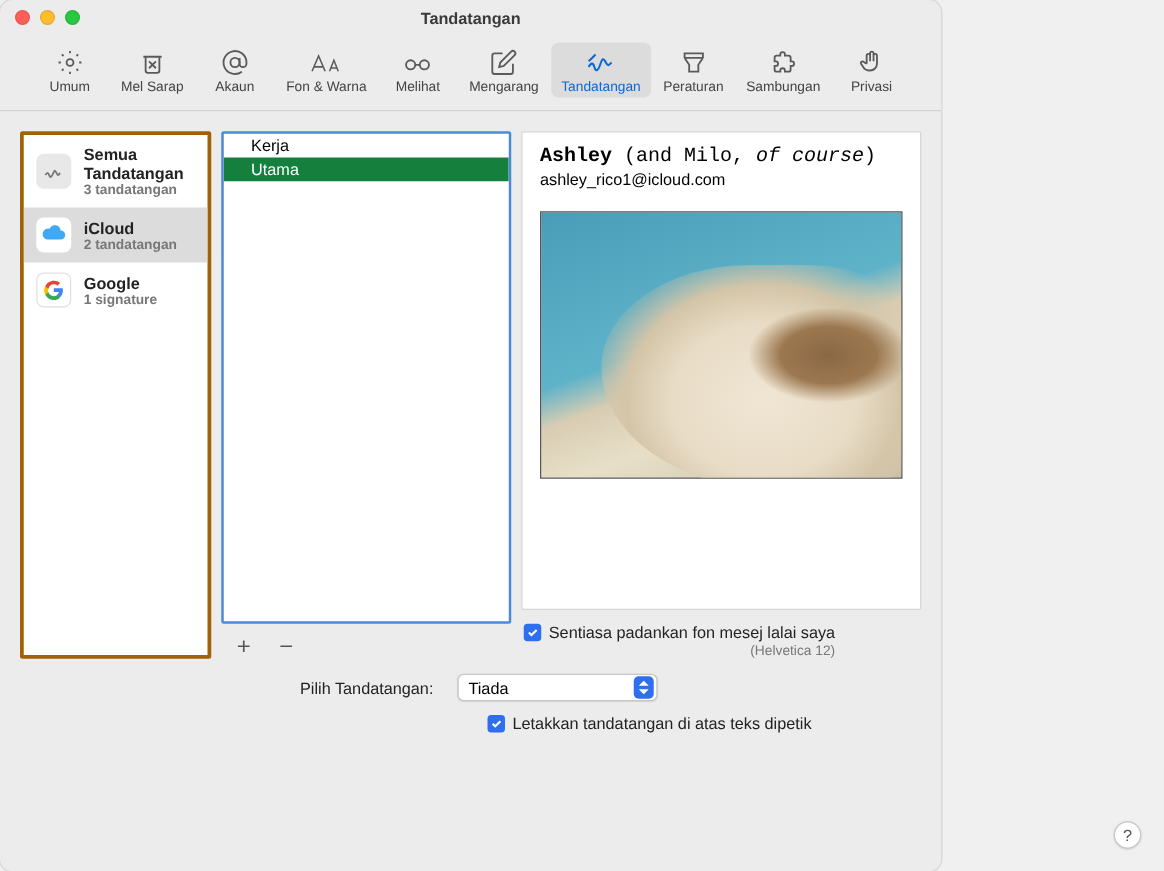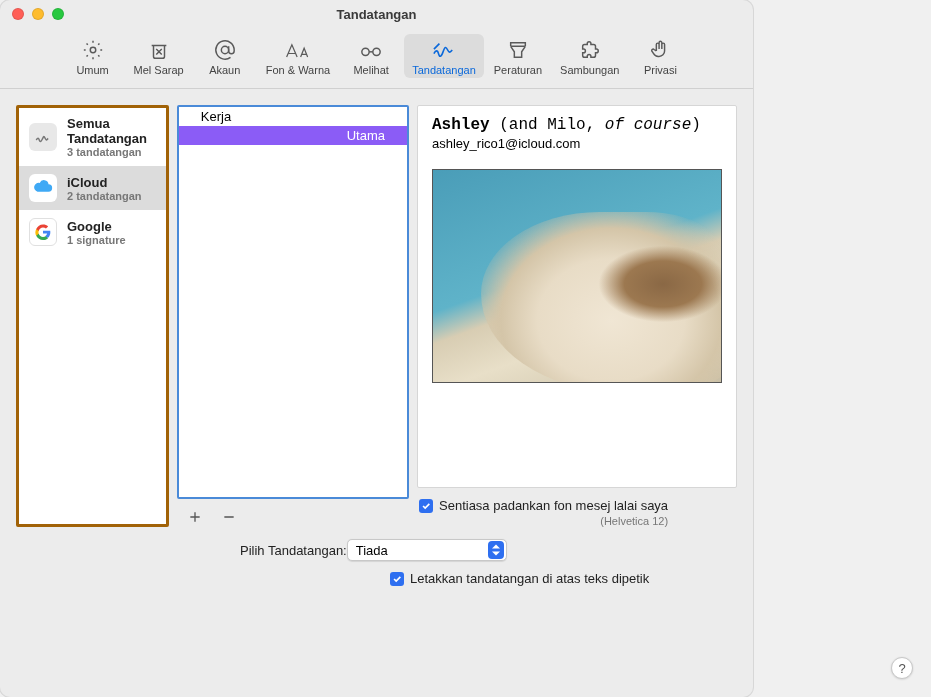--- a/index.html
+++ b/index.html
@@ -136,23 +136,22 @@
       border: 2px solid #4a8ad8;
       border-radius: 2px;
       overflow: hidden;
     }
     .sig-row {
       padding: 2px 22px;
       font-size: 13px;
       cursor: default;
     }
     .sig-row.selected {
-      background: #8b5cf6;
+      background: #15803d;
       color: #fff;
-      text-align: right;
     }
     .mid-buttons {
       display: flex;
       gap: 14px;
       padding: 8px 8px 0;
     }
     .pm-btn {
       width: 20px; height: 20px;
       display: flex;
       align-items: center;
@@ -221,21 +220,21 @@
     .check-sub { font-size: 11px; color: #777; margin-top: 2px; }
     .bottom-controls {
       display: flex;
       flex-direction: column;
       gap: 10px;
       padding-left: 224px;
     }
     .select-row {
       display: flex;
       align-items: center;
-      gap: 0;
+      gap: 19px;
     }
     .select-label { font-size: 13px; color: #222; }
     .select-box {
       width: 160px;
       height: 22px;
       background: #fff;
       border: 1px solid #c8c8c8;
       border-radius: 5px;
       display: flex;
       align-items: center;
@@ -327,20 +326,29 @@
     <div class="toolbar-item">
       <div class="toolbar-icon">
         <svg width="26" height="22" viewBox="0 0 28 24" fill="none" stroke="currentColor" stroke-width="1.6">
             <circle cx="8" cy="14" r="4"></circle>
             <circle cx="20" cy="14" r="4"></circle>
             <path d="M12 14h4"></path>
           </svg>
       </div>
       <div class="toolbar-label">Melihat</div>
     </div>
+    <div class="toolbar-item">
+      <div class="toolbar-icon">
+        <svg width="22" height="22" viewBox="0 0 24 24" fill="none" stroke="currentColor" stroke-width="1.6">
+            <path d="M11 4H4a2 2 0 0 0-2 2v14a2 2 0 0 0 2 2h14a2 2 0 0 0 2-2v-7"></path>
+            <path d="M18.5 2.5a2.121 2.121 0 0 1 3 3L12 15l-4 1 1-4 9.5-9.5z"></path>
+          </svg>
+      </div>
+      <div class="toolbar-label">Mengarang</div>
+    </div>
     <div class="toolbar-item selected">
       <div class="toolbar-icon">
         <svg width="26" height="22" viewBox="0 0 28 24" fill="none" stroke="currentColor" stroke-width="1.8">
             <path d="M3 16c2-4 4-4 5 0s3 4 5-2 3-6 5-2 3 2 5 0M6 8l3-3M3 11l3-3"></path>
           </svg>
       </div>
       <div class="toolbar-label">Tandatangan</div>
     </div>
     <div class="toolbar-item">
       <div class="toolbar-icon">

